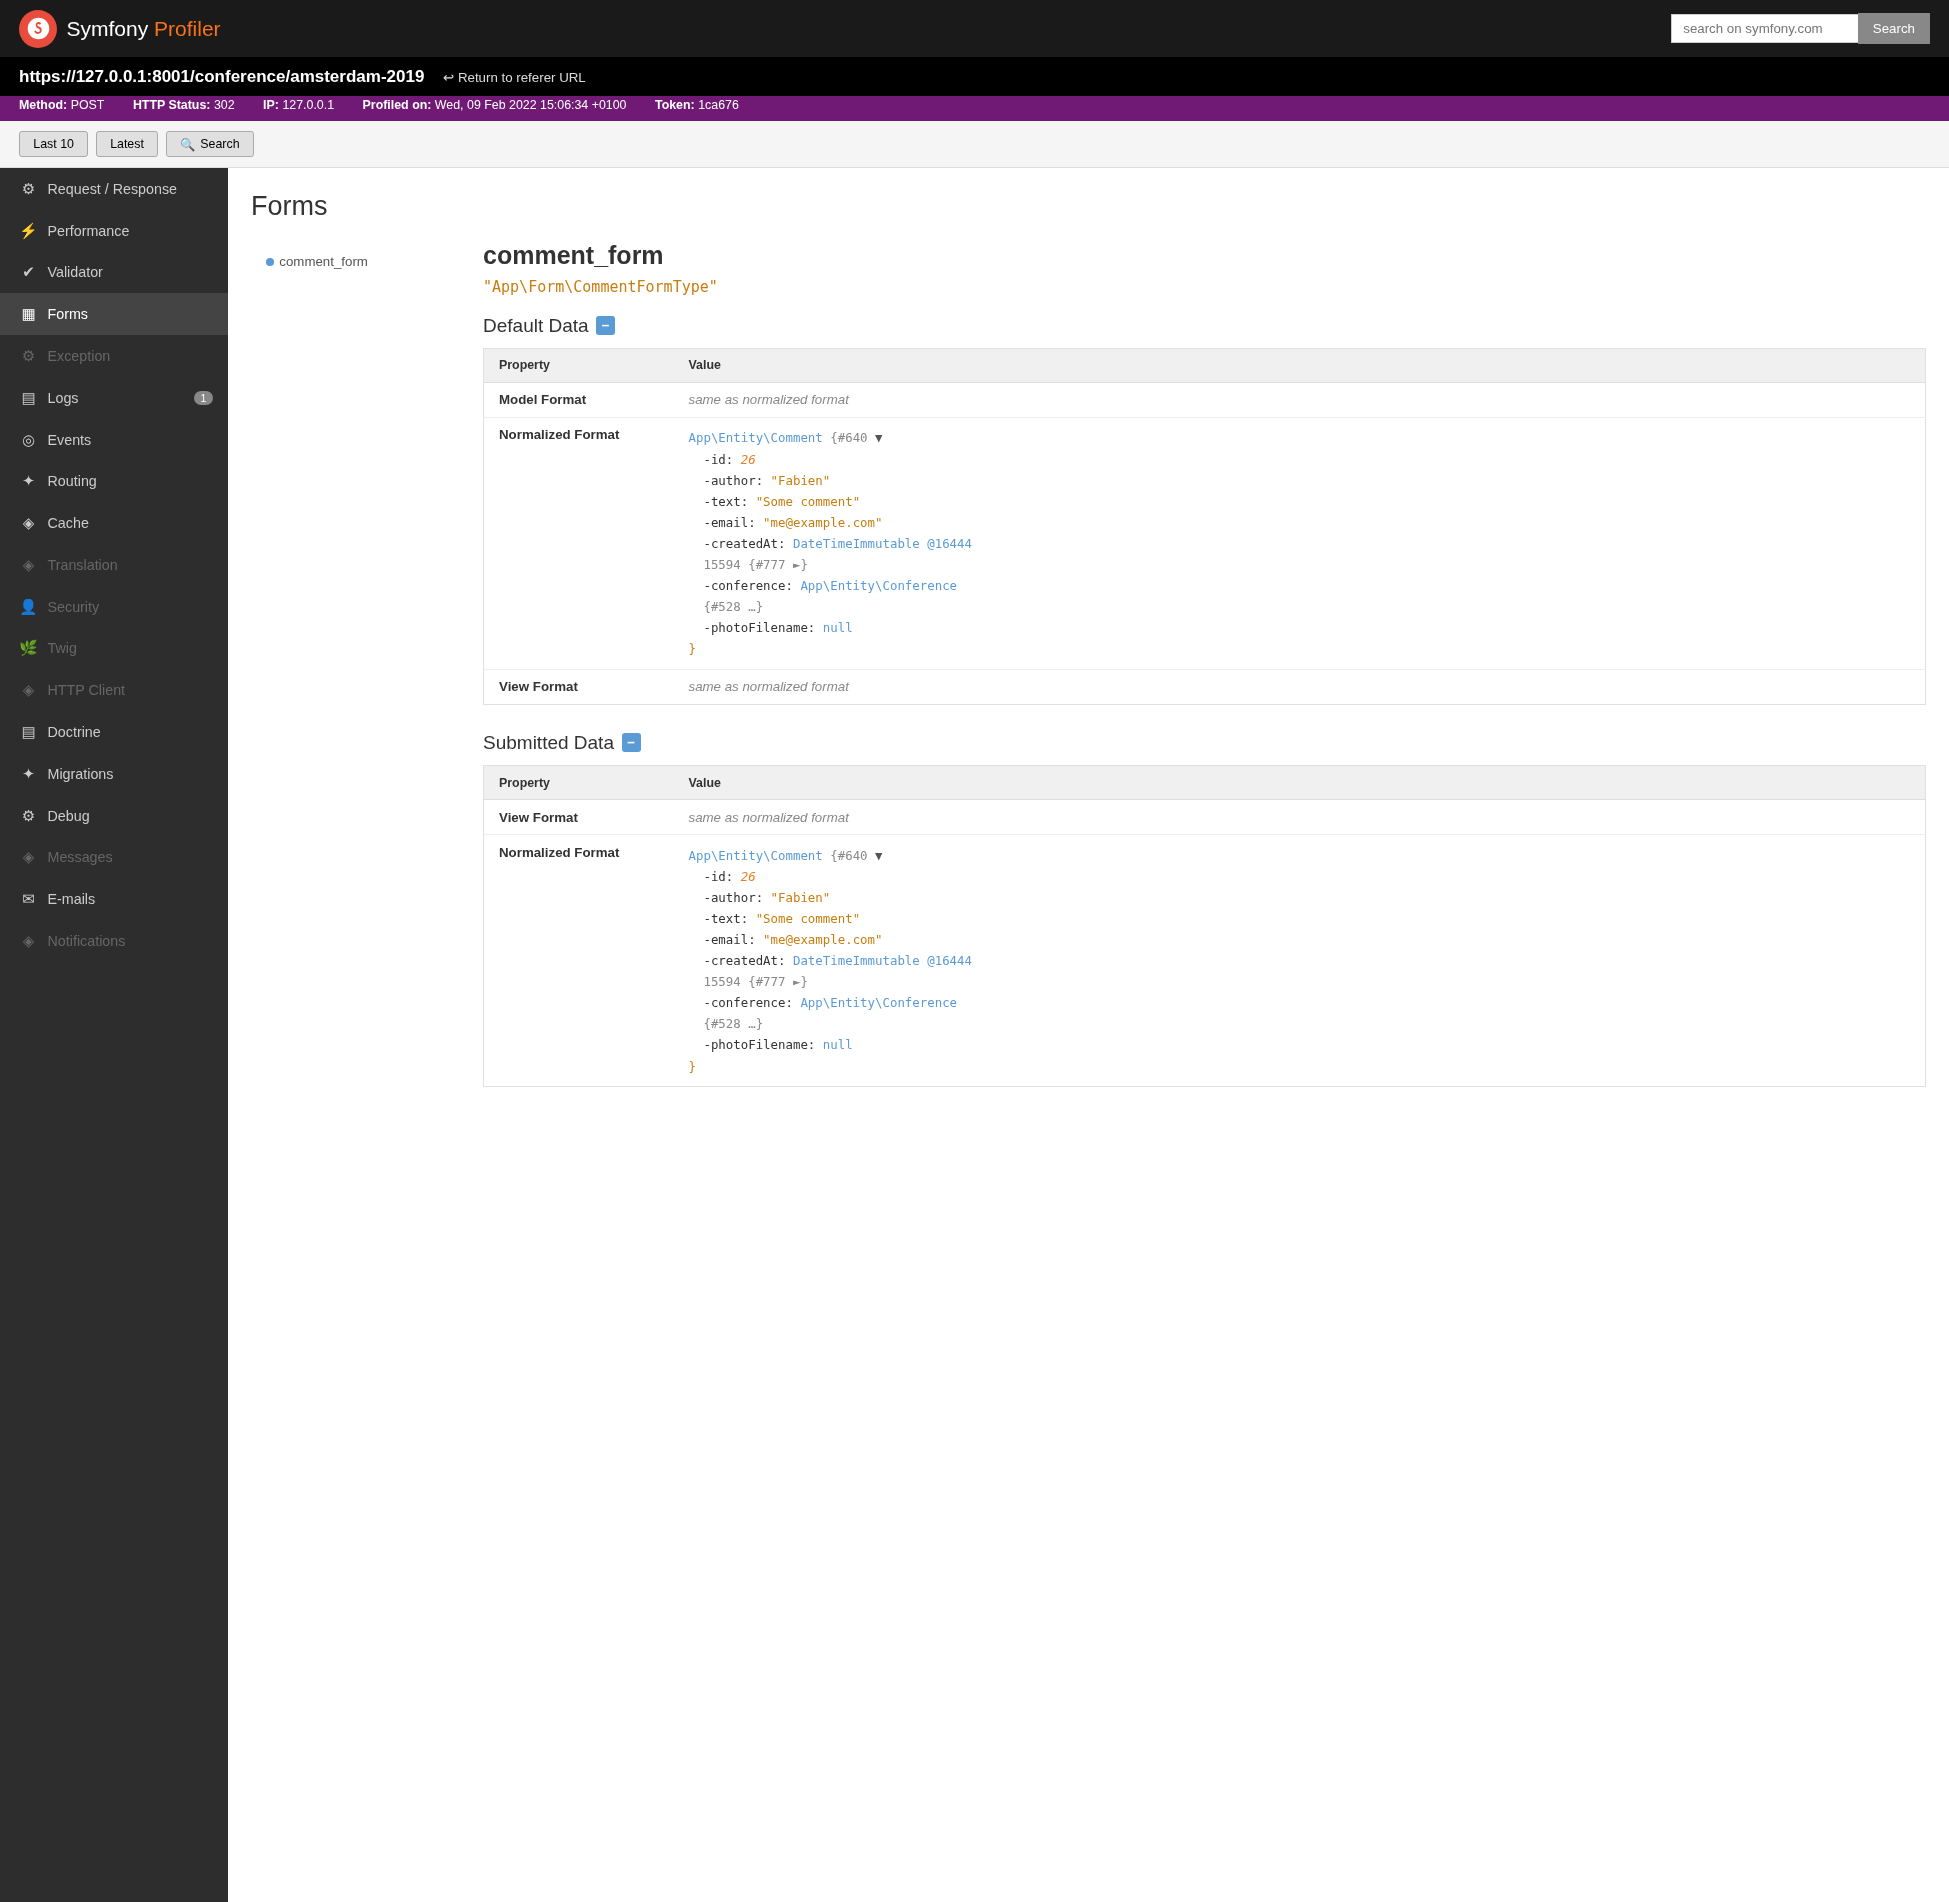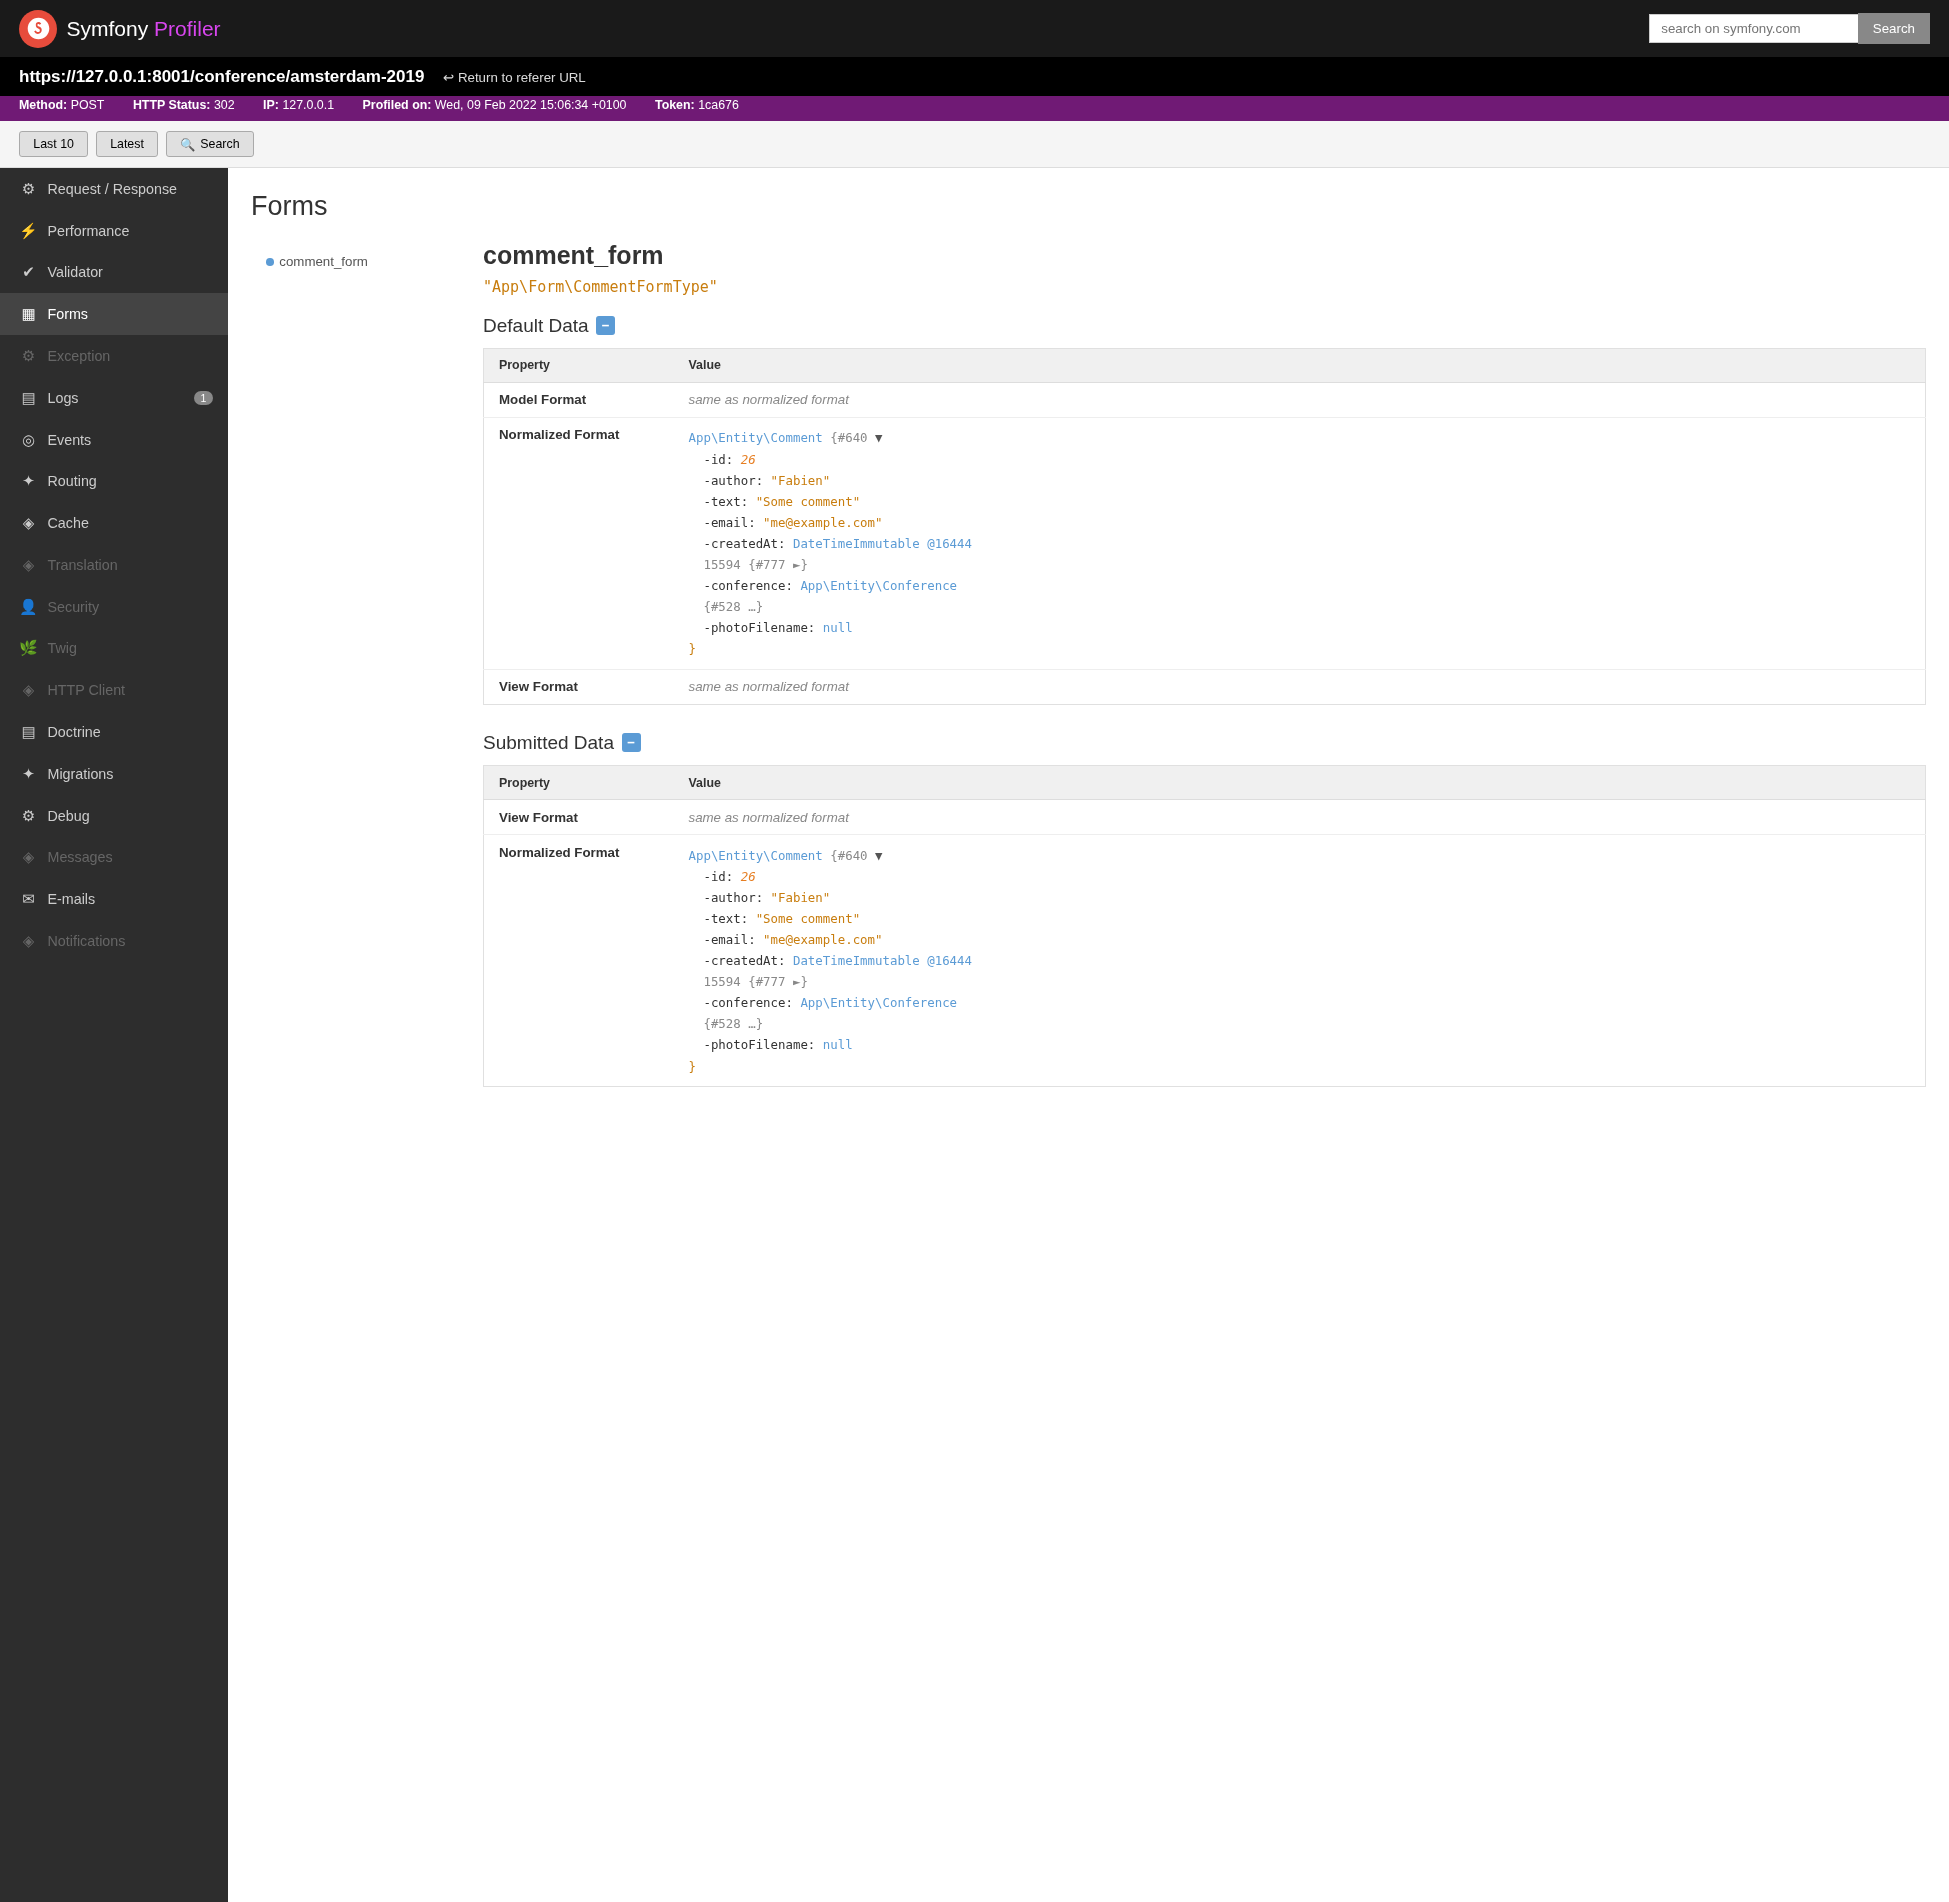--- a/index.html
+++ b/index.html
@@ -29,34 +29,34 @@
       justify-content: center;
       color: white;
       font-weight: bold;
       font-size: 17px;
     }
     .header-title {
       color: #fff;
       font-size: 21px;
     }
     .header-title span.profiler {
-      color: #d946ef;
+      color: #f97316;
     }
     .header-right {
       display: flex;
       align-items: center;
       gap: 0;
     }
     .search-box-header {
       padding: 5.7px 11.4px;
       border: 1px solid #ccc;
       border-right: none;
       background: #fff;
       font-size: 13.3px;
-      width: 209px;
+      width: 187px;
       outline: none;
     }
     .search-btn-header {
       padding: 5.7px 15px;
       background: #888;
       color: #fff;
       border: none;
       cursor: pointer;
       font-size: 13.3px;
       height: 31px;

